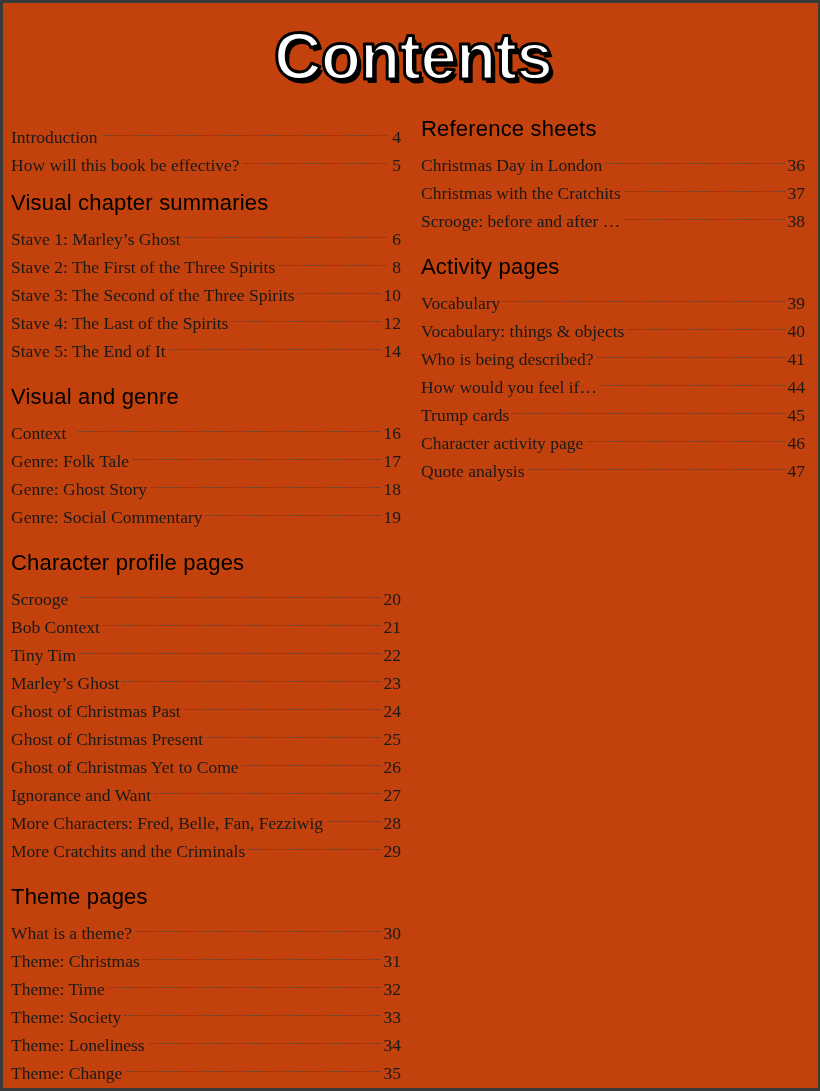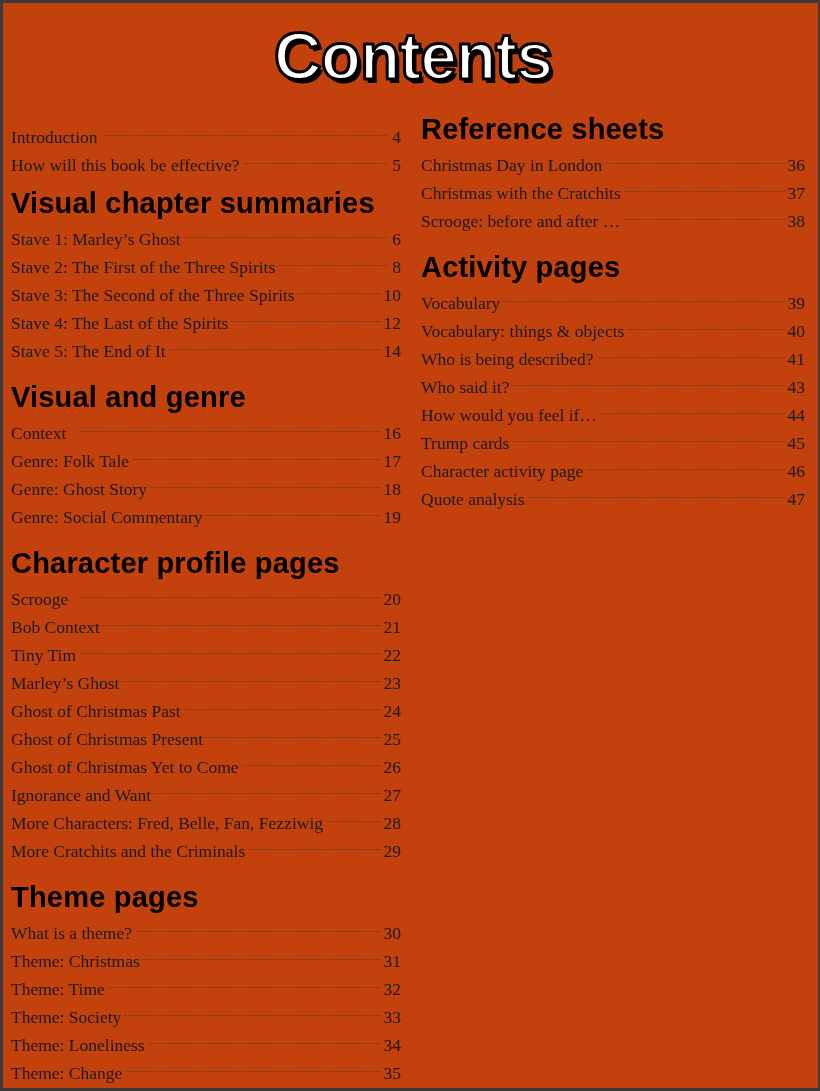--- a/index.html
+++ b/index.html
@@ -25,22 +25,22 @@
   .col {
     position: absolute; top: 112px;
     font-family: "Liberation Serif", "DejaVu Serif", serif;
     color: #1a1a1a;
   }
   .col.left { left: 8px; width: 390px; }
   .col.right { left: 418px; width: 384px; }
   .section { margin-bottom: 26px; }
   .section-title {
     font-family: "Liberation Sans", "DejaVu Sans", sans-serif;
-    font-weight: bold;
-    font-size: 29px;
+    font-weight: normal;
+    font-size: 22px;
     letter-spacing: 0.2px;
     color: #000;
     height: 28px; line-height: 28px;
     margin-bottom: 0;
   }
   .row {
     display: flex; align-items: baseline;
     font-size: 17.5px;
     height: 28px; line-height: 28px;
     white-space: nowrap;
@@ -262,25 +262,20 @@
           <span class="label">Vocabulary: things &amp; objects</span>
           <span class="leader"></span>
           <span class="page-no">40</span>
         </div>
       <div class="row">
           <span class="label">Who is being described?</span>
           <span class="leader"></span>
           <span class="page-no">41</span>
         </div>
       <div class="row">
-          <span class="label">Who said it?</span>
-          <span class="leader"></span>
-          <span class="page-no">43</span>
-        </div>
-      <div class="row">
           <span class="label">How would you feel if…</span>
           <span class="leader"></span>
           <span class="page-no">44</span>
         </div>
       <div class="row">
           <span class="label">Trump cards</span>
           <span class="leader"></span>
           <span class="page-no">45</span>
         </div>
       <div class="row">

